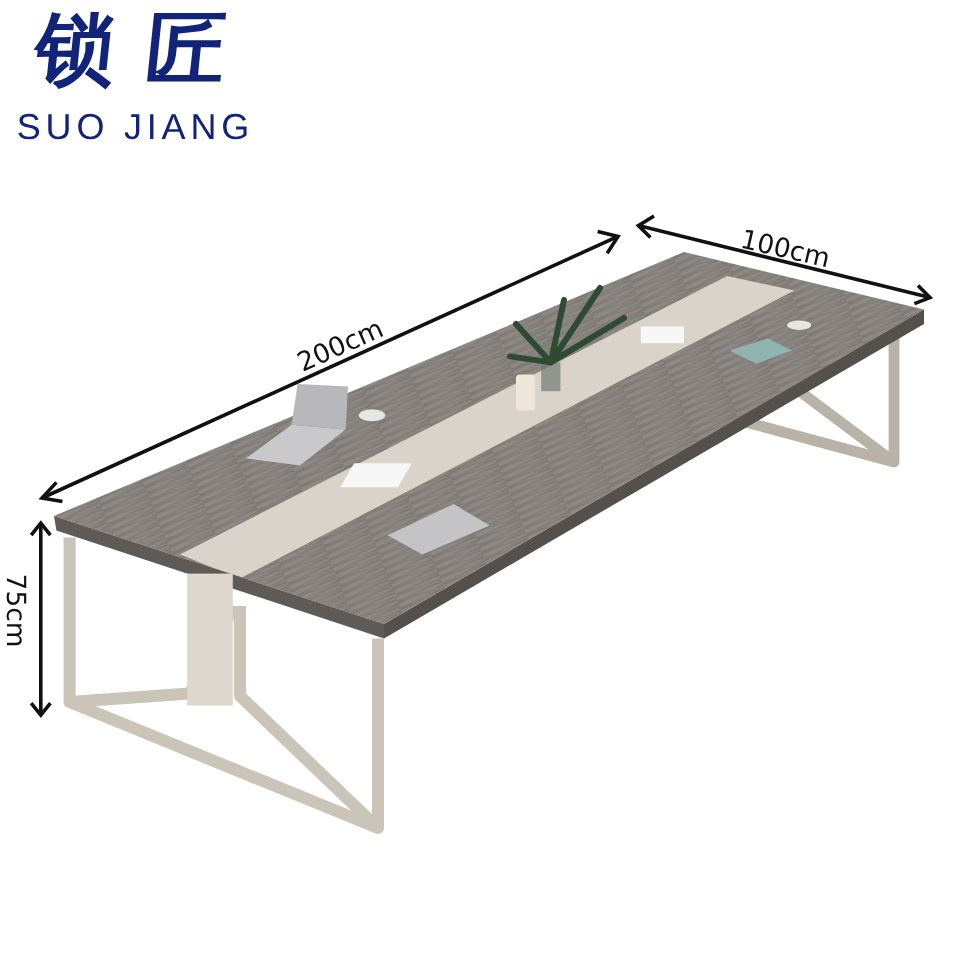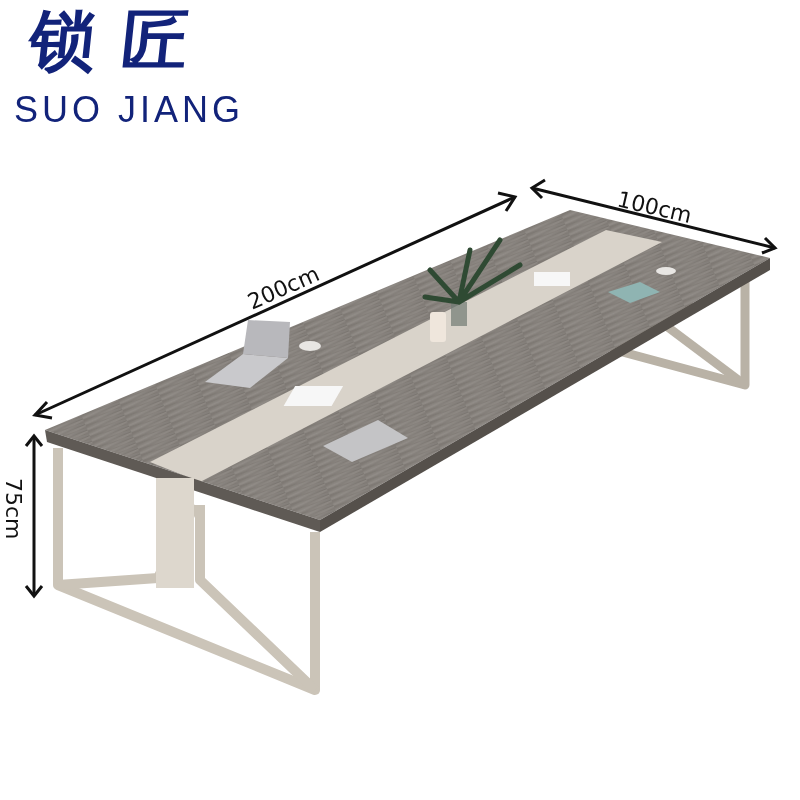--- a/index.html
+++ b/index.html
@@ -1,18 +1,18 @@
 <!DOCTYPE html>
 <html><head>
 <meta charset="utf-8">
 <style>
   html, body { margin: 0; padding: 0; background: #ffffff; }
   body { width: 800px; height: 800px; position: relative; overflow: hidden; font-family: "DejaVu Sans", sans-serif; }
   .logo-cn { position: absolute; left: 30px; top: 8px; font-family: "DejaVu Sans", sans-serif; font-weight: bold; font-size: 66px; letter-spacing: 26px; line-height: 1; color: #12237a; transform: skewX(-6deg); }
-  .logo-en { position: absolute; left: 14px; top: 92px; font-family: "Liberation Sans", sans-serif; font-size: 36px; letter-spacing: 4px; color: #12237a; line-height: 1; }
+  .logo-en { position: absolute; left: 14px; top: 92px; font-family: "Liberation Sans", sans-serif; font-size: 30px; letter-spacing: 4px; color: #12237a; line-height: 1; }
   svg.scene { position: absolute; left: 0; top: 0; }
   .dim-label { font-family: "DejaVu Sans", sans-serif; font-size: 22px; fill: #111; }
 </style>
 </head>
 <body>
 
 <div class="logo-cn">锁匠</div>
 <div class="logo-en">SUO JIANG</div>
 
 <svg class="scene" width="800" height="800" viewBox="0 0 800 800">

